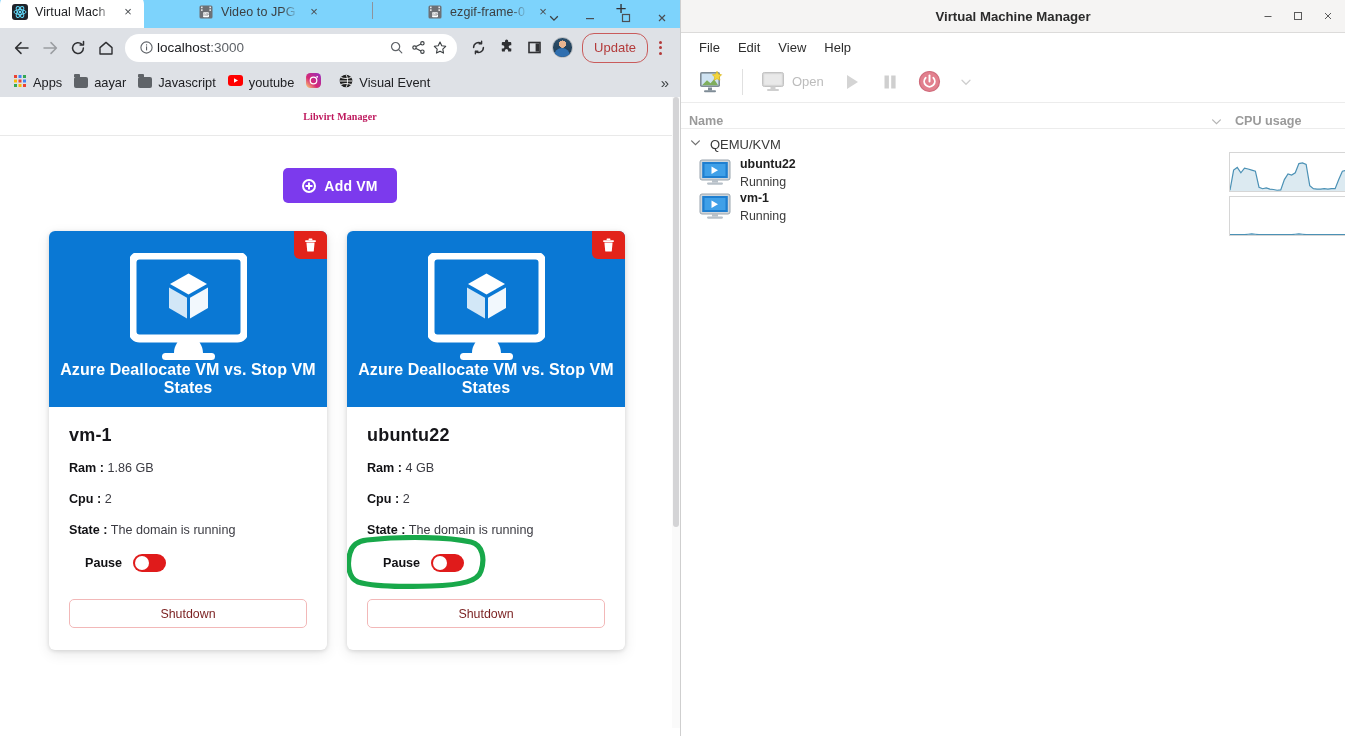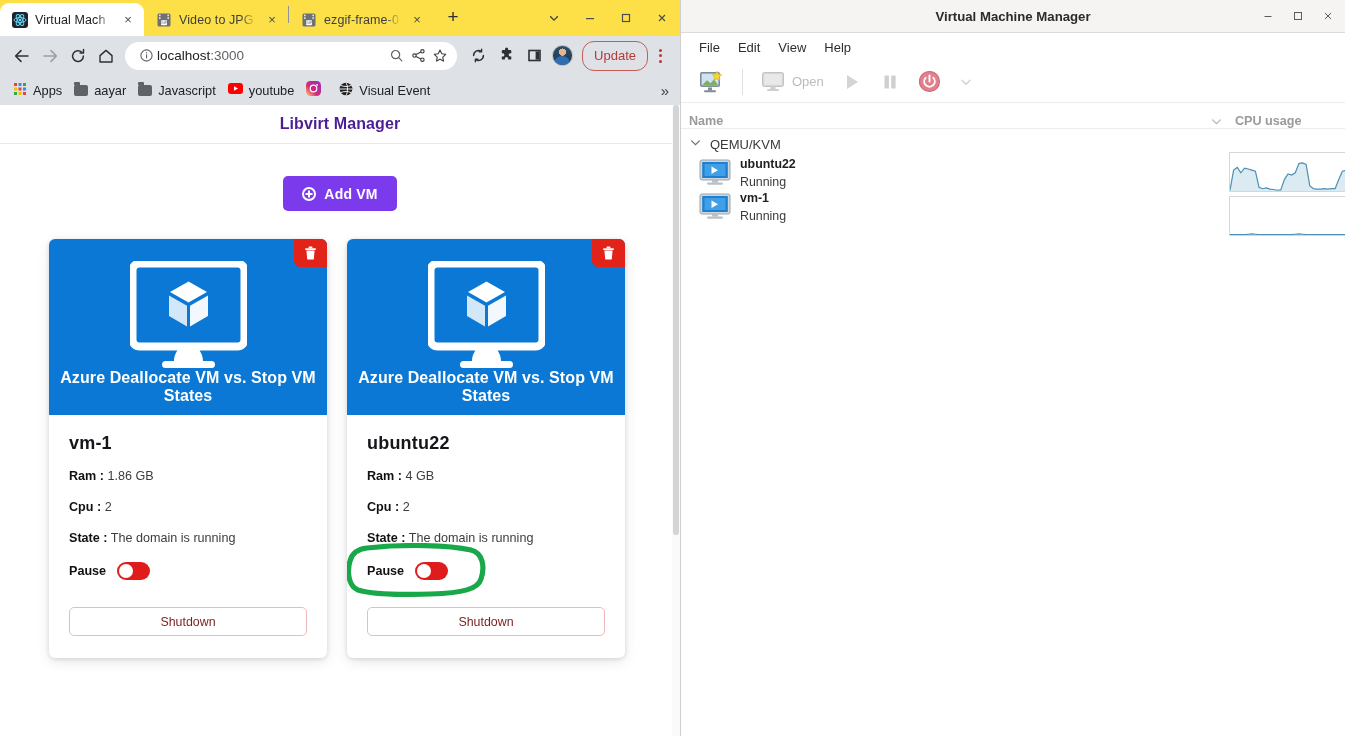--- a/index.html
+++ b/index.html
@@ -10,22 +10,22 @@
     background: #ffffff;
   }
   #root { position: relative; width: 1345px; height: 736px; }
 
   
   .browser {
     position: absolute; left: 0; top: 0; width: 680px; height: 736px;
     background: #ffffff; overflow: hidden;
   }
   .tabstrip {
-    position: relative; height: 36px; background: #fde047;
-    display: flex; align-items: flex-end;
+    position: relative; height: 28px; background: #7dd3fc;
+    display: flex; align-items: flex-end; gap: 42px;
   }
   .tab {
     position: relative; height: 33px; display: flex; align-items: center;
     gap: 7px; padding: 0 8px 0 12px; width: 144px;
     border-radius: 9px 9px 0 0; font-size: 12.5px; color: #3c4043;
   }
   .tab.active { background: #ffffff; color: #202124; }
   .tab.inactive { color: #3c4043; }
   .tab-favicon { width: 16px; height: 16px; flex: 0 0 16px; display:block; }
   .tab-title {
@@ -95,21 +95,21 @@
   .bm-folder::before { content:""; position:absolute; left:0; top:-3px; width:6px; height:3px; background:#5f6368; border-radius:1px 1px 0 0;}
   .bm-overflow { margin-left: auto; color: #3c4043; font-size: 15px; padding-right: 2px; }
 
   .page {
     position: relative; height: 631px; background: #ffffff; overflow: hidden;
   }
   .page-header {
     height: 39px; border-bottom: 1px solid #e9e9e9;
     display: flex; align-items: center; justify-content: center;
   }
-  .page-title { font-size: 16px; font-weight: 700; color: #4c1d95; letter-spacing: .1px; }
+  .page-title { font-size: 10px; font-weight: 700; color: #be185d; letter-spacing: .1px; font-family: Liberation Serif, serif; }
   .addvm-wrap { display:flex; justify-content:center; padding-top: 32px; }
   .addvm-btn {
     background: #7c3aed; color: #ffffff; border: none; border-radius: 5px;
     height: 35px; padding: 0 19px; display: flex; align-items: center; gap: 8px;
     font-size: 14px; font-weight: 600; letter-spacing: .2px;
   }
   .plus-circle {
     width: 14px; height: 14px; border-radius: 50%; border: 2px solid #ffffff;
     position: relative; flex: 0 0 14px;
   }
@@ -141,21 +141,21 @@
     position: absolute; left: 0; right: 0; bottom: 10px; text-align: center;
     color: #ffffff; font-size: 16px; font-weight: 700; letter-spacing: .1px;
   }
   .card-body { padding: 18px 20px 22px 20px; }
   .vm-name { font-size: 18px; font-weight: 700; color: #16161a; letter-spacing: .2px; }
   .specs { margin-top: 15px; }
   .spec-row { font-size: 12.6px; color: #2d2d33; margin-bottom: 17px; }
   .spec-row b { font-weight: 700; color: #111114; }
   .spec-val { color: #3b3b42; }
   .pause-row { display: flex; align-items: center; gap: 11px; position: relative; }
-  .pause-label { font-size: 12.6px; font-weight: 700; color: #111114; }
+  .pause-label { font-size: 12.6px; font-weight: 700; color: #111114; margin-left: 16px; }
   .toggle {
     width: 33px; height: 18px; border-radius: 9px; background: #e01b1b;
     position: relative; flex: 0 0 33px;
   }
   .toggle .knob {
     position: absolute; left: 2px; top: 2px; width: 14px; height: 14px;
     border-radius: 50%; background: #ffffff;
   }
   .shutdown-btn {
     margin-top: 27px; width: 100%; height: 29px; background: #ffffff;

